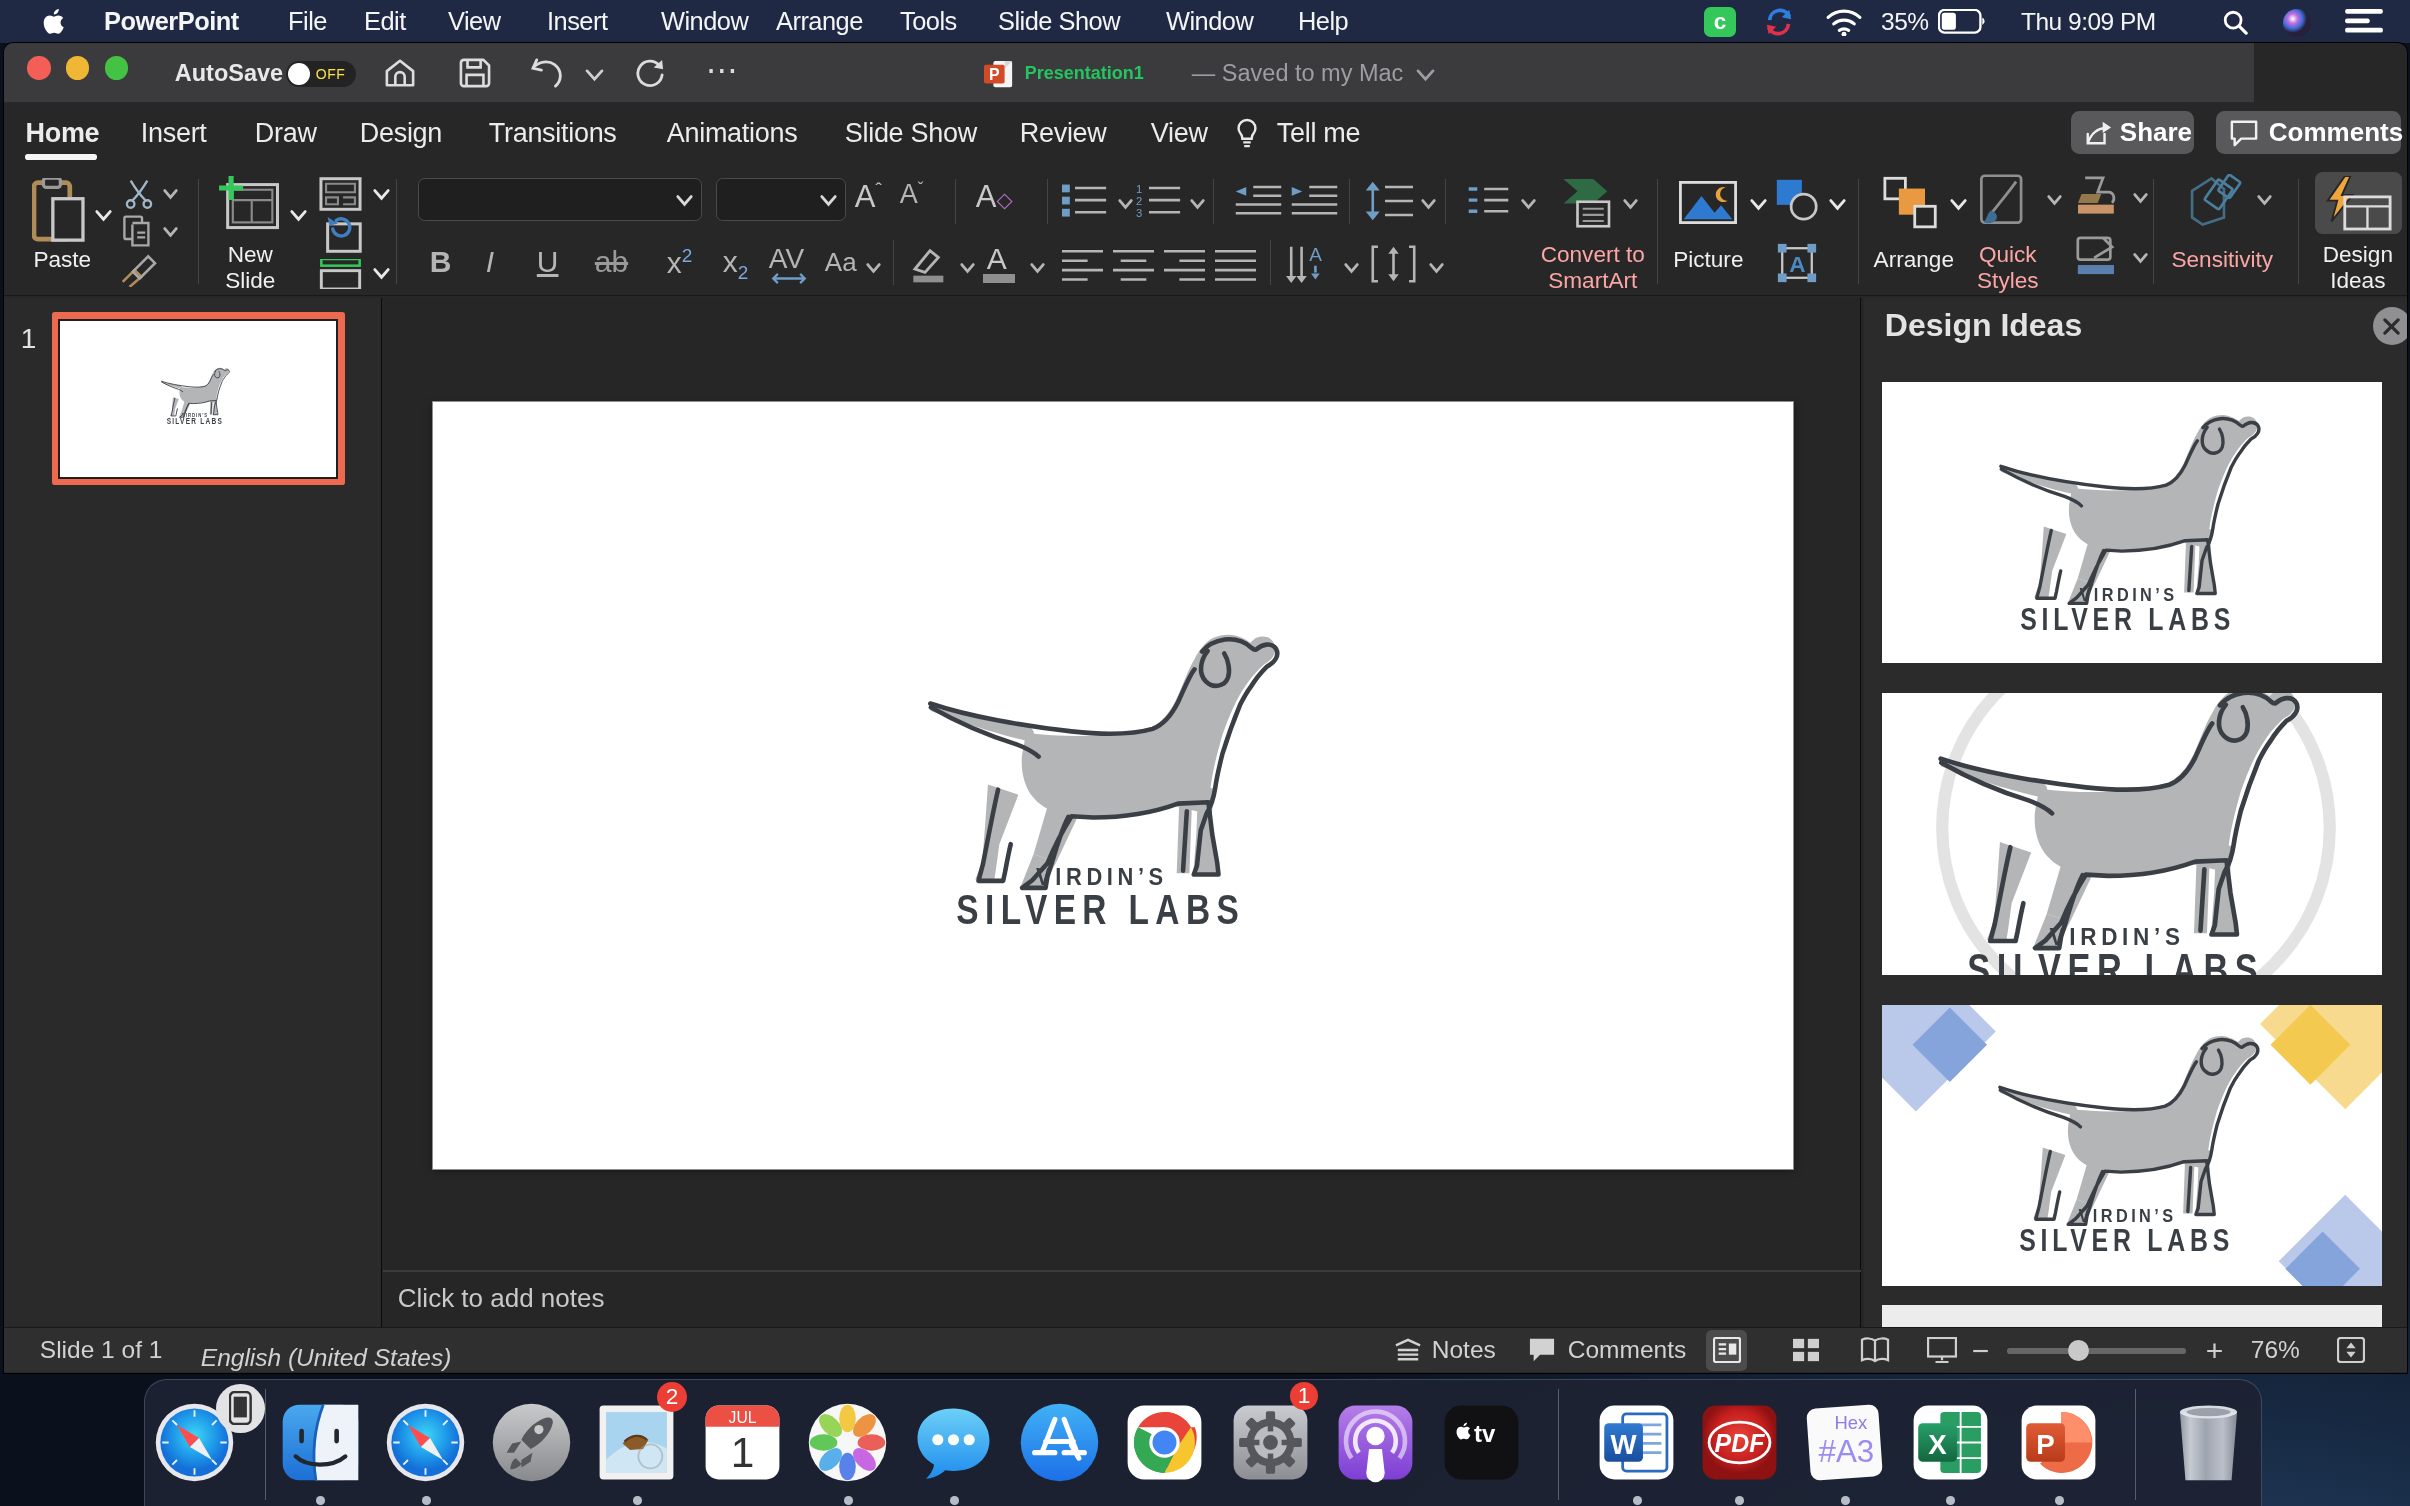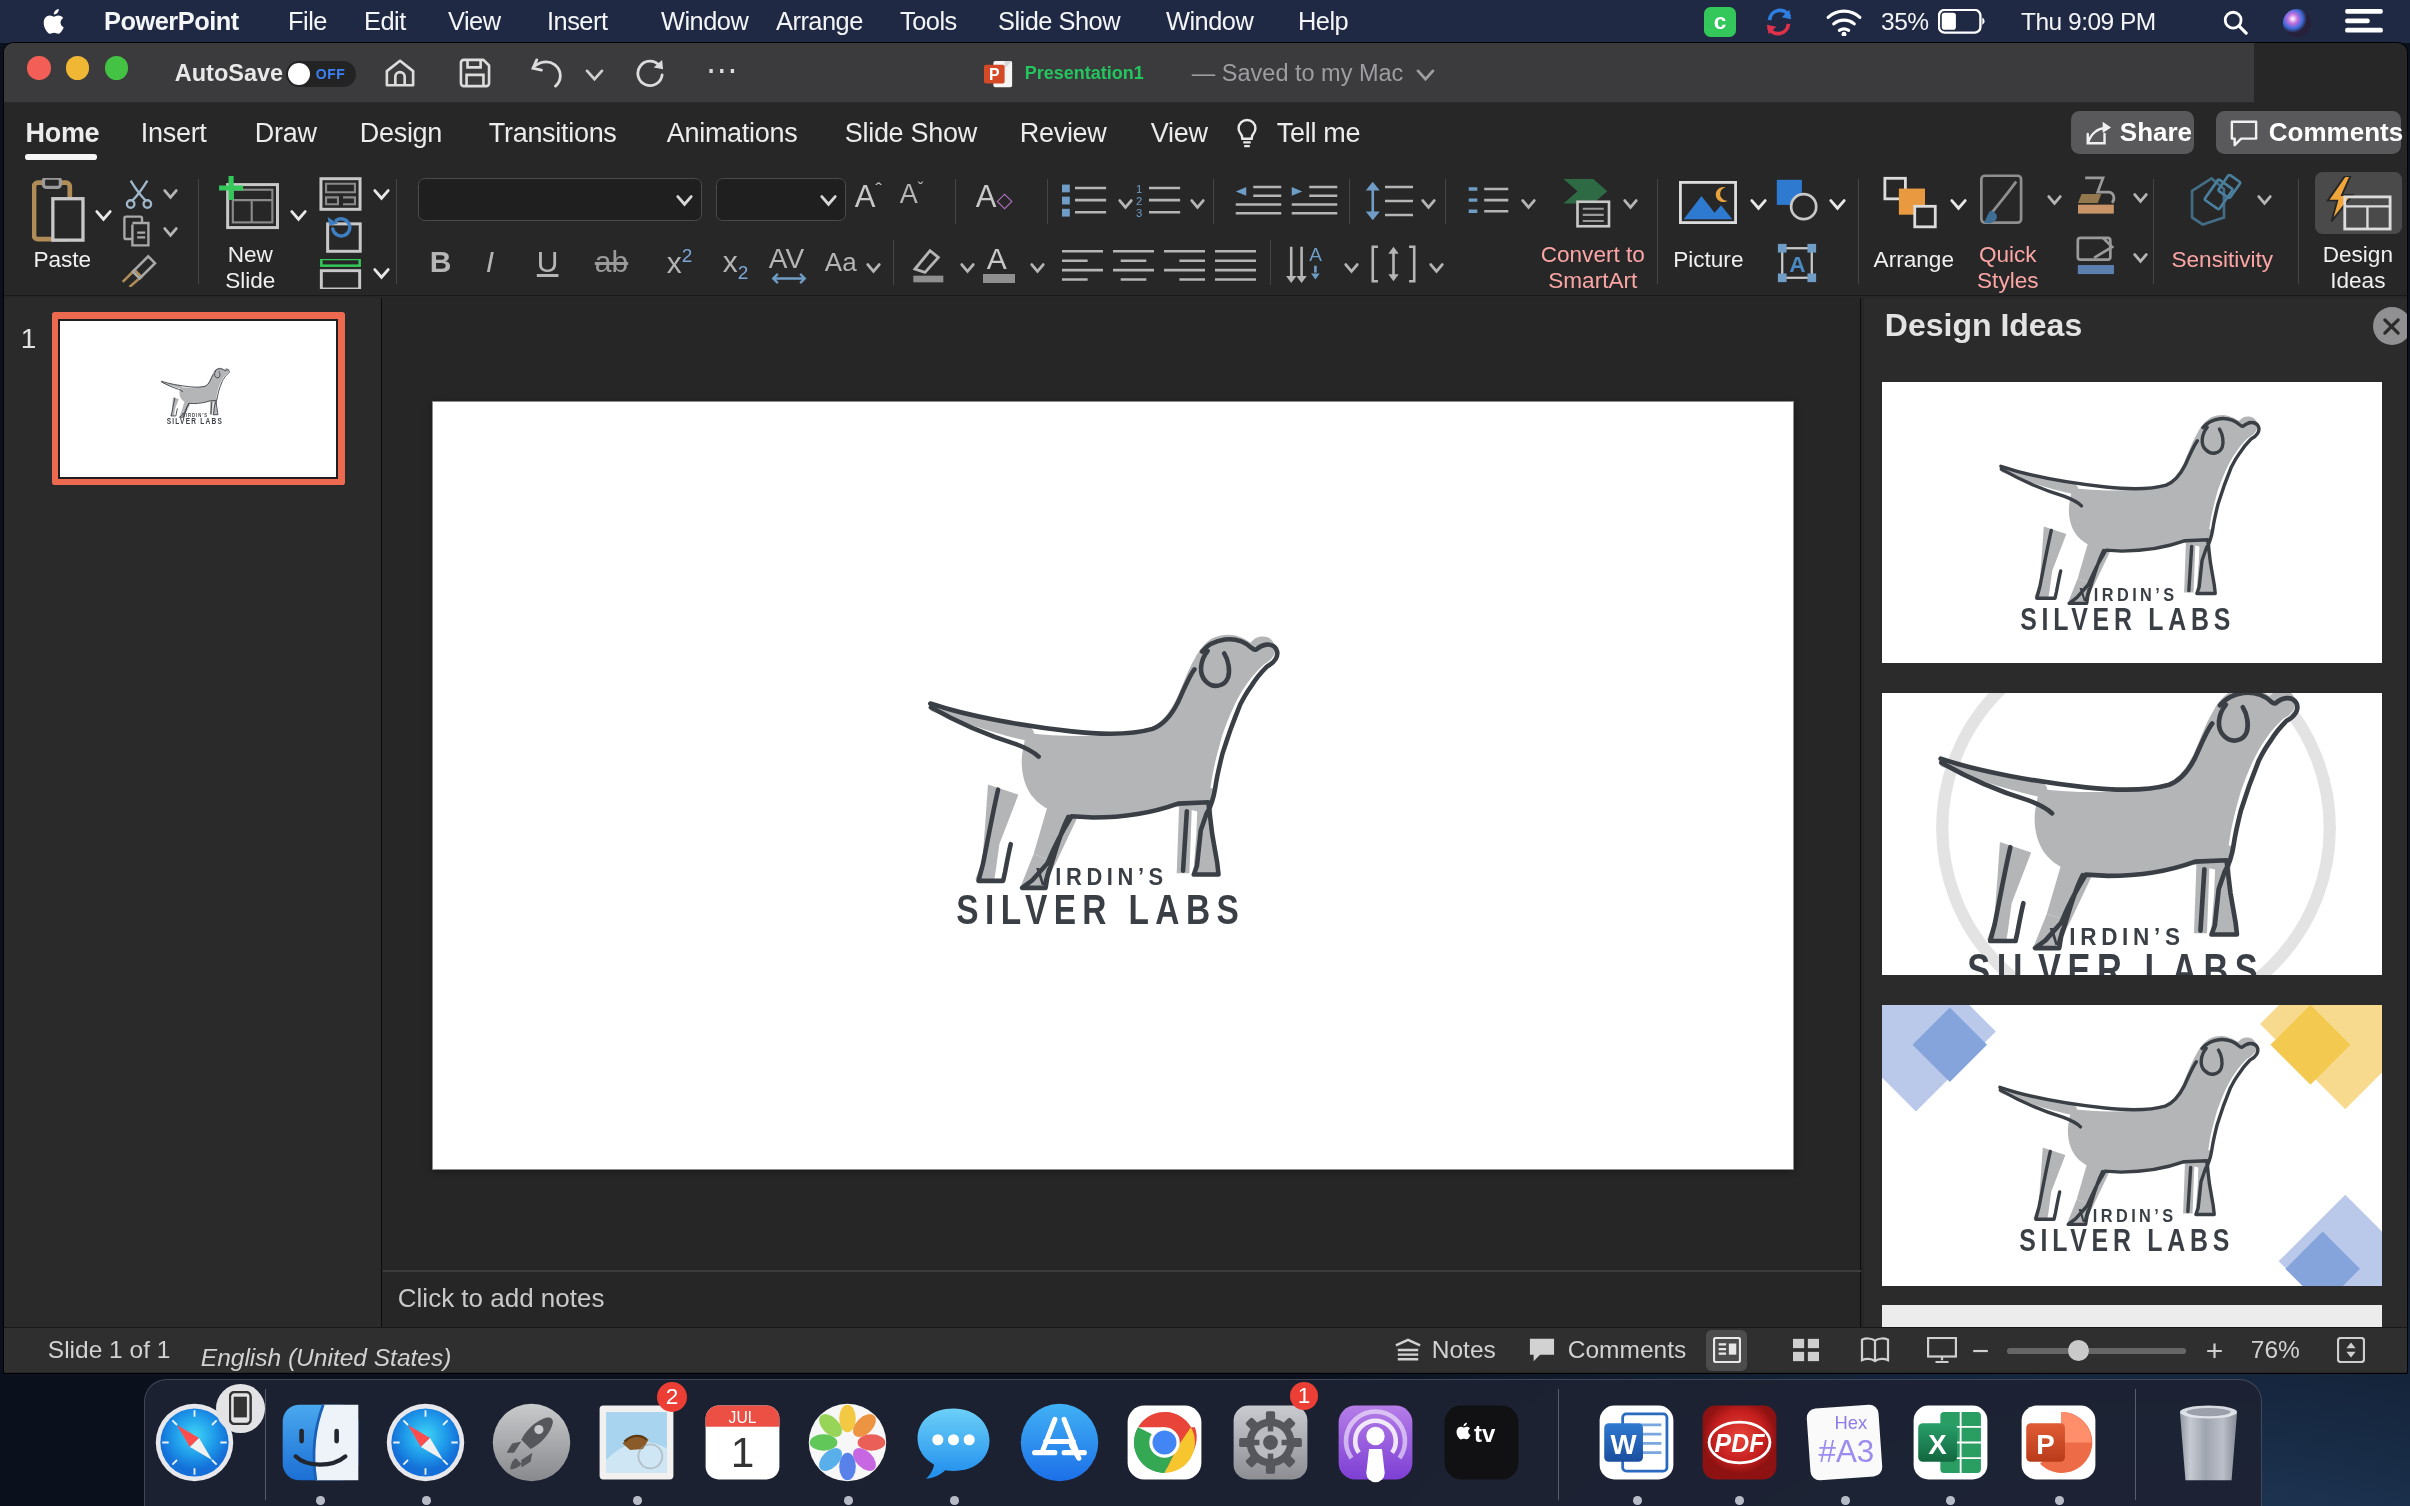--- a/index.html
+++ b/index.html
@@ -138,21 +138,21 @@
 
 <div class="window">
 
   <div class="titlebar">
     <div class="tl" style="left:23.5px;background:#f35f57;"></div>
     <div class="tl" style="left:62px;background:#f0b734;"></div>
     <div class="tl" style="left:101px;background:#44c244;"></div>
     <div class="abs" style="left:171px;top:0;height:60px;line-height:60px;color:#e8e8e8;font-size:23.5px;font-weight:600;">AutoSave</div>
     <div class="abs" style="left:282px;top:18px;width:70px;height:26px;background:#232323;border-radius:13px;">
       <div class="abs" style="left:1.9px;top:1.9px;width:22.6px;height:22.6px;border-radius:50%;background:#fff;"></div>
-      <div class="abs" style="left:30px;top:0;height:26px;line-height:27px;color:#3b82f6;font-size:14px;font-weight:bold;letter-spacing:0.5px;text-align:center;">OFF</div>
+      <div class="abs" style="left:30px;top:0;height:26px;line-height:27px;color:#fde047;font-size:14px;font-weight:normal;letter-spacing:0.5px;text-align:center;">OFF</div>
     </div>
 
     <svg class="abs" style="left:380px;top:15px" width="32" height="30" viewBox="0 0 34 32">
           <path fill="none" stroke="#dcdcdc" stroke-width="2.8" stroke-linejoin="round" d="M3 14 L17 3 L31 14 L31 29 L3 29 Z M12 29 v-9 a5 5 0 0 1 10 0 v9"></path>
         </svg>
     <svg class="abs" style="left:455px;top:15px" width="32" height="30" viewBox="0 0 34 32">
           <path fill="none" stroke="#dcdcdc" stroke-width="2.8" stroke-linejoin="round" d="M2 5 a3 3 0 0 1 3 -3 L26 2 L32 8 L32 27 a3 3 0 0 1 -3 3 L5 30 a3 3 0 0 1 -3 -3 Z"></path>
           <path fill="none" stroke="#dcdcdc" stroke-width="2.8" d="M9 2 v8 h14 v-8 M8 30 v-12 h18 v12"></path>
         </svg>
     <svg class="abs" style="left:527px;top:15px" width="34" height="30" viewBox="0 0 36 32">
@@ -600,21 +600,21 @@
         <svg class="logo abs" style="left:108px;top:21px" width="293" height="246" viewBox="0 0 311 261">
               <use href="#labslogo"></use>
             </svg>
       </div>
 
       <div class="abs" style="left:18px;top:1007px;width:500px;height:22.6px;background:#ececec;"></div>
     </div>
   </div>
 
   <div class="statusbar">
-    <div class="abs" style="left:44px;top:7.5px;">Slide 1 of 1</div>
+    <div class="abs" style="left:36px;top:7.5px;">Slide 1 of 1</div>
     <div class="abs" style="left:197px;top:16px;font-style:italic;">English (United States)</div>
     <svg class="abs" style="left:1390px;top:9.4px" width="28" height="26" viewBox="0 0 30 28">
           <path stroke="#d2d2d2" stroke-width="2.6" fill="none" d="M2 9 L15 3 L28 9 M4 14 h22 M4 19 h22 M4 24 h22"></path>
         </svg>
     <div class="abs" style="left:1428px;top:7.5px;">Notes</div>
     <svg class="abs" style="left:1524px;top:9.4px" width="28" height="26" viewBox="0 0 30 28">
           <path fill="#d2d2d2" d="M2 2 h26 v17 h-15 l-7 7 v-7 h-4 z"></path>
         </svg>
     <div class="abs" style="left:1564px;top:7.5px;">Comments</div>
     <div class="abs" style="left:1702px;top:1.9px;width:41px;height:41px;background:#4c4c4c;border-radius:5.6px;"></div>

